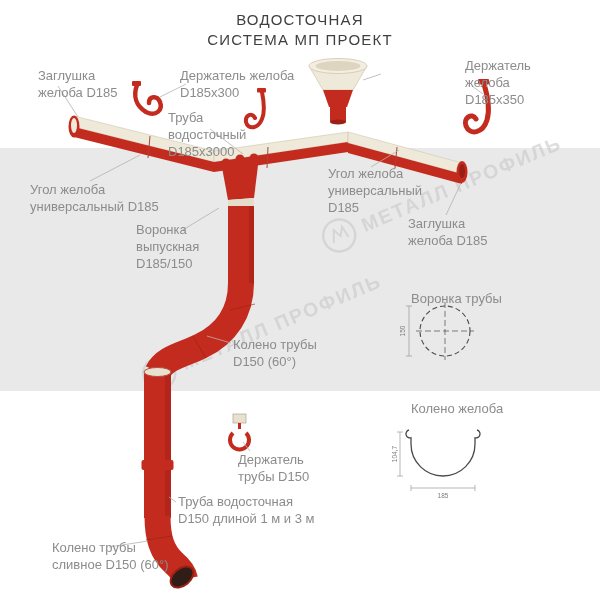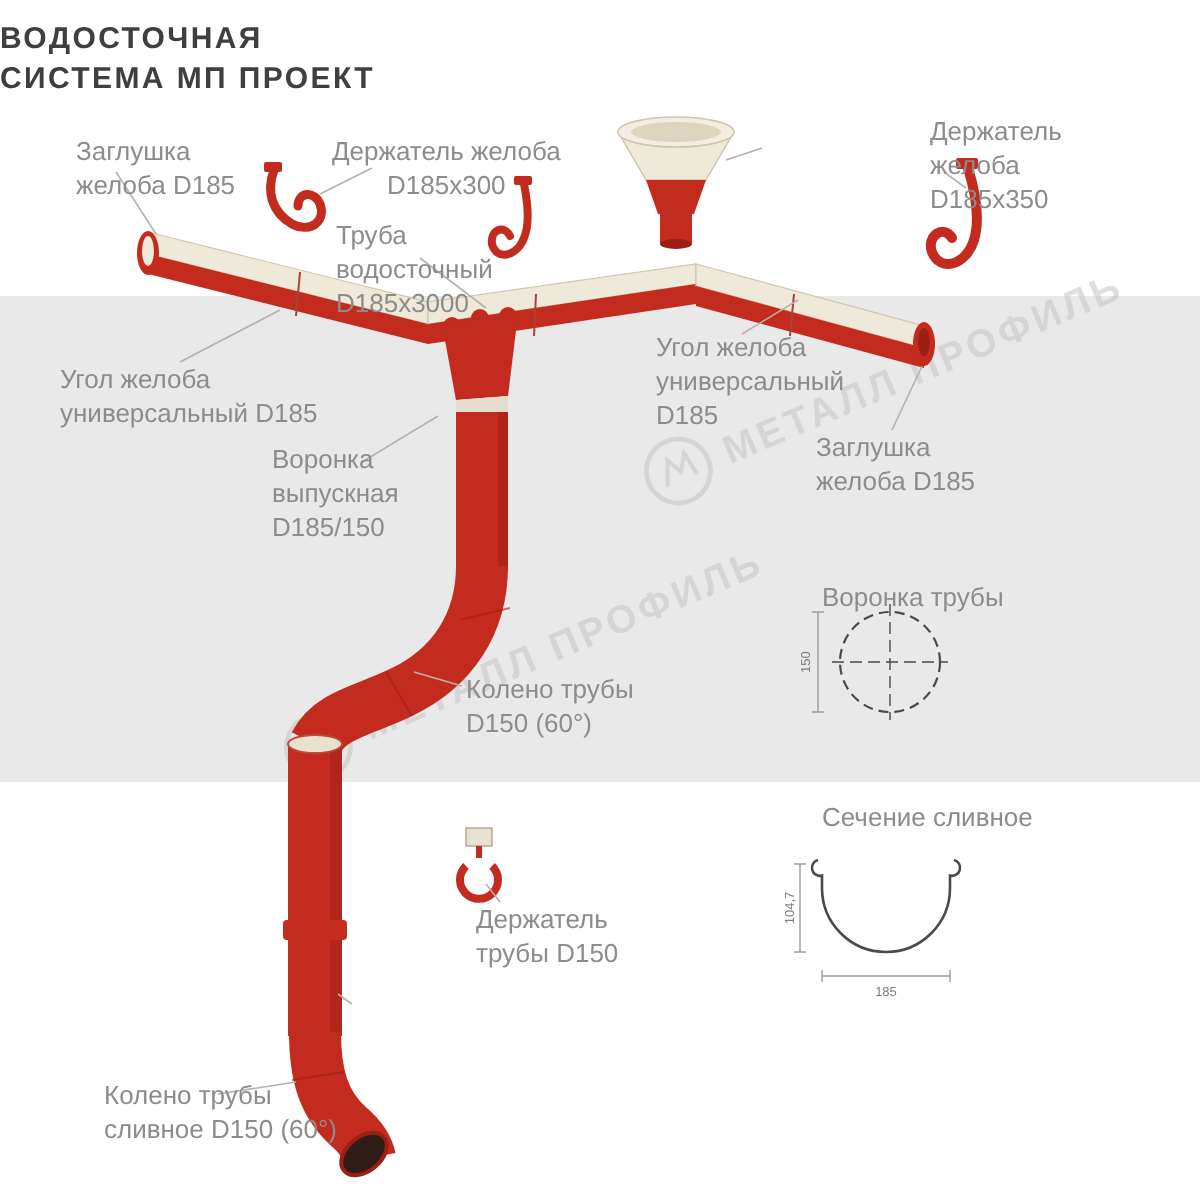--- a/index.html
+++ b/index.html
@@ -3,22 +3,22 @@
 <meta charset="utf-8">
 <style>
   :root{
     --red:#c32b1e; --red_dark:#9c1f15; --cream:#efe9da; --band:#e9e9e9;
     --label_text:#8c8c8c; --title_text:#3f3f3f; --watermark:#c9c9c9;
   }
   html,body{margin:0;padding:0;background:#fff;}
   .stage{position:relative;width:600px;height:600px;background:#fff;overflow:hidden;
          font-family:"Liberation Sans",sans-serif;}
   .stage svg{position:absolute;left:0;top:0;}
-  .title{position:absolute;left:0;top:10px;width:600px;
-         font-weight:bold;font-size:15px;line-height:1.35;letter-spacing:1.2px;
+  .title{position:absolute;left:0;top:10px;width:600px;text-align:center;
+         font-weight:normal;font-size:15px;line-height:1.35;letter-spacing:1.2px;
          color:var(--title_text);white-space:pre-line;}
   .lbl{position:absolute;font-size:13px;line-height:1.3;color:var(--label_text);
        white-space:pre-line;}
   .f-red{fill:var(--red);} .f-redd{fill:var(--red_dark);} .f-cream{fill:var(--cream);}
   .f-band{fill:var(--band);} .s-red{stroke:var(--red);fill:none;}
   .wm-text{font-size:19.5px;font-weight:bold;letter-spacing:2px;fill:var(--watermark);}
   .wm-line{stroke:var(--watermark);fill:none;}
   .dim{font-size:6.5px;fill:#7d7d7d;}
   .leader{stroke:#b9b0ab;stroke-width:0.8;}
   .sec{stroke:#4a4a4a;fill:none;}
@@ -167,21 +167,21 @@
     <line x1="397" y1="476" x2="403" y2="476" class="dimline"></line>
     <text x="395" y="456" class="dim" text-anchor="middle" transform="rotate(-90 395 454)">104,7</text>
   </g>
 </svg>
 
 <div class="title">ВОДОСТОЧНАЯ
 СИСТЕМА МП ПРОЕКТ</div>
 
 <div class="lbl" style="left:38px;top:68px;">Заглушка
 желоба D185</div>
-<div class="lbl" style="left:166px;top:68px;text-align:center;">Держатель желоба
+<div class="lbl" style="left:180px;top:68px;">Держатель желоба
 D185х300</div>
 <div class="lbl" style="left:465px;top:58px;">Держатель
 желоба
 D185х350</div>
 <div class="lbl" style="left:168px;top:110px;">Труба
 водосточный
 D185х3000</div>
 <div class="lbl" style="left:30px;top:182px;">Угол желоба
 универсальный D185</div>
 <div class="lbl" style="left:328px;top:166px;">Угол желоба
@@ -190,17 +190,19 @@
 <div class="lbl" style="left:408px;top:216px;">Заглушка
 желоба D185</div>
 <div class="lbl" style="left:136px;top:222px;">Воронка
 выпускная
 D185/150</div>
 <div class="lbl" style="left:233px;top:337px;">Колено трубы
 D150 (60°)</div>
 <div class="lbl" style="left:411px;top:291px;">Воронка трубы</div>
 <div class="lbl" style="left:238px;top:452px;">Держатель
 трубы D150</div>
-<div class="lbl" style="left:411px;top:401px;">Сечение сливное</div>
+<div class="lbl" style="left:411px;top:401px;">Колено желоба</div>
+<div class="lbl" style="left:178px;top:494px;">Труба водосточная
+D150 длиной 1 м и 3 м</div>
 <div class="lbl" style="left:52px;top:540px;">Колено трубы
 сливное D150 (60°)</div>
 
 </div>
 
 </body></html>

